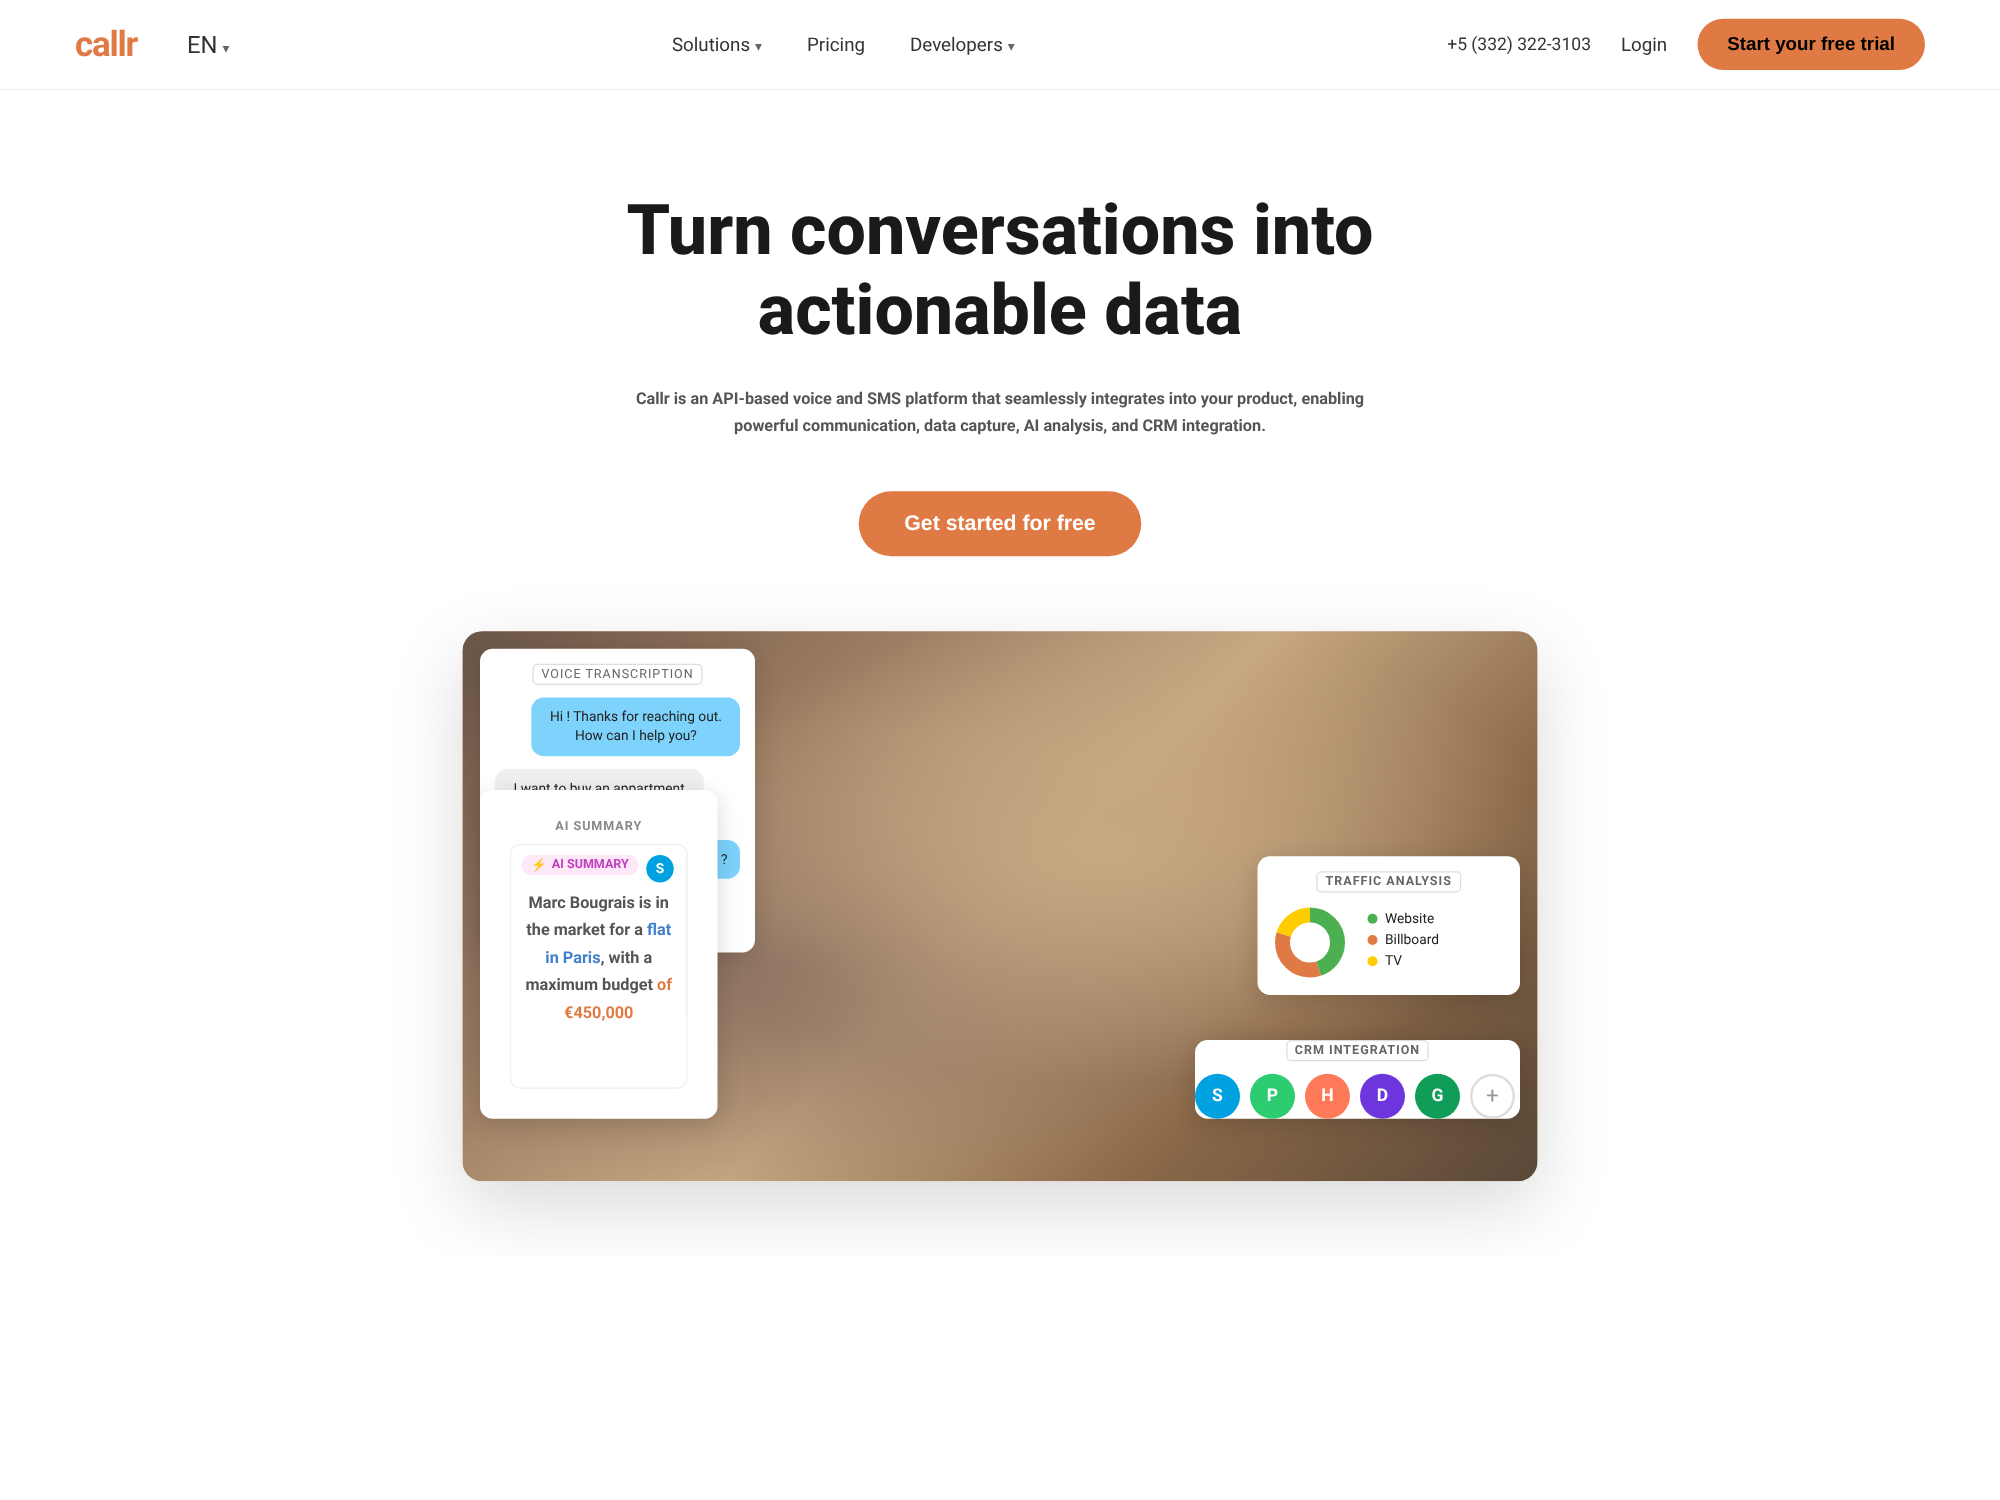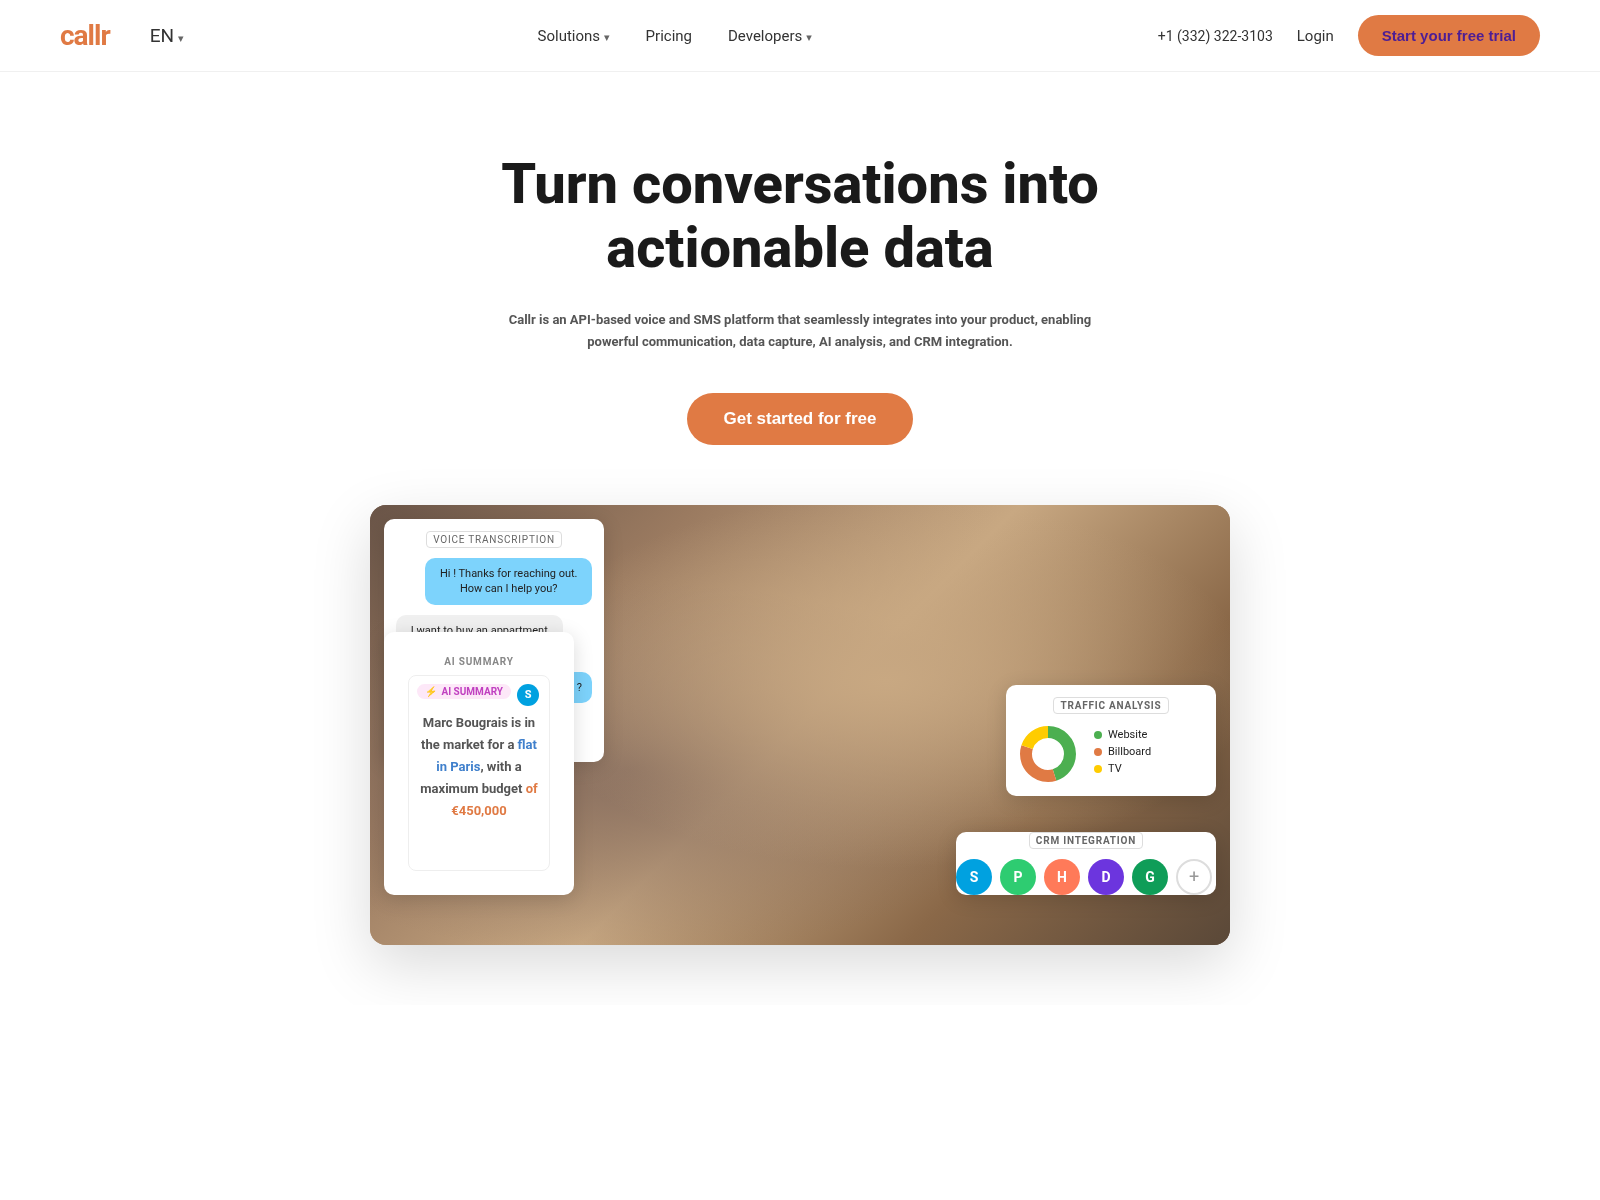--- a/index.html
+++ b/index.html
@@ -22,21 +22,21 @@
     }
     .nav-center { display: flex; align-items: center; gap: 36px; }
     .nav-link {
       font-size: 15px; color: #333; text-decoration: none; cursor: pointer;
       display: flex; align-items: center; gap: 4px; padding: 6px 0;
     }
     .nav-right { display: flex; align-items: center; gap: 24px; }
     .phone-num { font-size: 14px; color: #333; }
     .login-link { font-size: 15px; color: #333; cursor: pointer; }
     .cta-button {
-      background: #e07a44; color: #4c1d95; border: none; border-radius: 30px;
+      background: #e07a44; color: #000000; border: none; border-radius: 30px;
       padding: 12px 24px; font-size: 15px; font-weight: 600; cursor: pointer;
       white-space: nowrap;
     }
 
     
     .hero {
       text-align: center; padding: 80px 40px 60px;
     }
     .hero h1 {
       font-size: 56px; font-weight: 800; line-height: 1.15; color: #1a1a1a;
@@ -175,21 +175,21 @@
     <a class="nav-link">
       <span>Pricing</span>
     </a>
     <a class="nav-link">
       <span>Developers</span>
       <span class="chevron"></span>
     </a>
   </div>
 
   <div class="nav-right">
-    <span class="phone-num">+1 (332) 322-3103</span>
+    <span class="phone-num">+5 (332) 322-3103</span>
     <span class="login-link">Login</span>
     <button class="cta-button">Start your free trial</button>
   </div>
 </nav>
 
 <section class="hero">
   <h1>
     <span>Turn conversations into</span><br>
     <span>actionable data</span>
   </h1>

